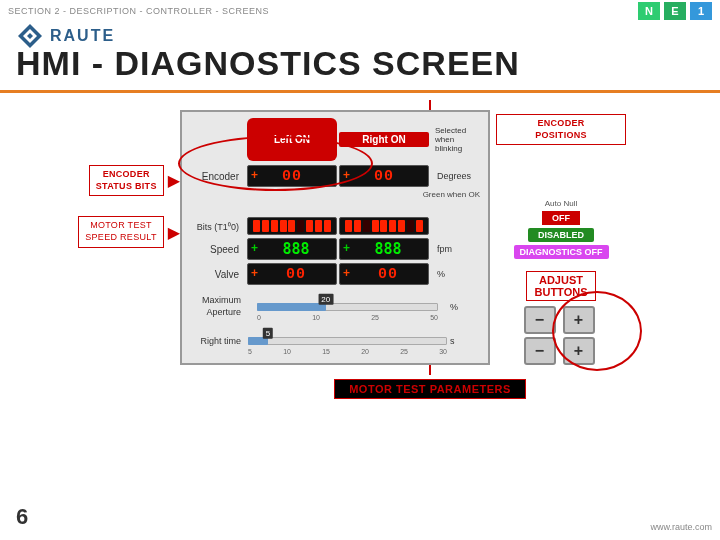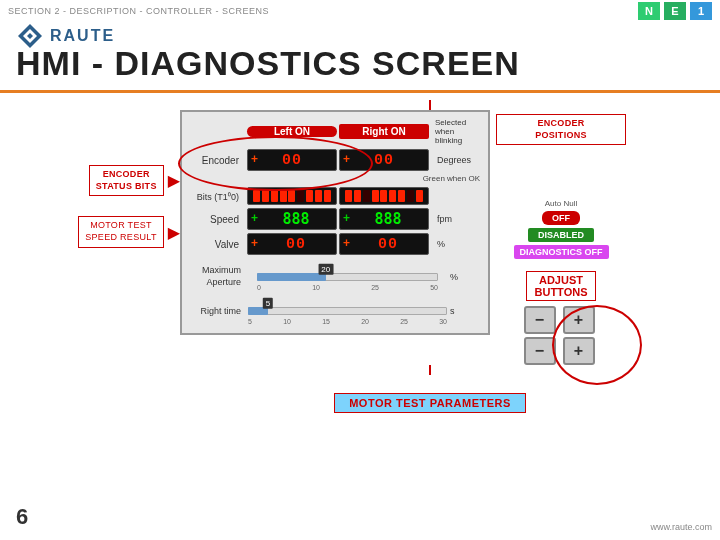--- a/index.html
+++ b/index.html
@@ -111,21 +111,21 @@
       grid-template-columns: 70px 1fr 1fr 1fr;
       align-items: center;
       margin-bottom: 4px;
       gap: 2px;
     }
     .col-header {
       font-size: 10px;
       font-weight: bold;
       text-align: center;
     }
-    .col-left { background: #cc0000; color: white; padding: 0 8px; border-radius: 6px; }
+    .col-left { background: #cc0000; color: white; padding: 16px 8px; border-radius: 6px; }
     .col-right { background: #cc0000; color: white; padding: 2px 8px; border-radius: 2px; }
     .col-info { font-size: 9px; color: #333; }
 
     
     .panel-row {
       display: grid;
       grid-template-columns: 70px 95px 95px 1fr;
       align-items: center;
       margin-bottom: 3px;
       gap: 2px;
@@ -200,21 +200,21 @@
       border-radius: 2px;
       height: 22px;
       display: flex;
       align-items: center;
       justify-content: center;
       padding: 0 4px;
       position: relative;
     }
 
     
-    .status-off { background: #cc0000; color: white; font-size: 9px; font-weight: bold; padding: 2px 10px; text-align: left; border-radius: 6px; }
+    .status-off { background: #cc0000; color: white; font-size: 9px; font-weight: bold; padding: 2px 10px; text-align: left; border-radius: 0; }
     .status-disabled { background: #228b22; color: white; font-size: 9px; font-weight: bold; padding: 2px 10px; text-align: center; border-radius: 2px; }
     .status-diag { background: #d946ef; color: white; font-size: 9px; font-weight: bold; padding: 2px 6px; text-align: center; border-radius: 2px; }
     .auto-null-label { font-size: 8px; color: #555; text-align: center; }
     .adj-btn {
       width: 32px;
       height: 28px;
       background: #ccc;
       border: 2px solid #888;
       border-radius: 3px;
       display: flex;
@@ -240,22 +240,22 @@
     }
 
     
     .motor-test-label {
       border: 1.5px solid #cc0000;
       padding: 3px 14px;
       font-size: 11px;
       font-weight: bold;
       color: #cc0000;
       letter-spacing: 0.5px;
-      background: #7dd3fc;
-      margin-top: 18px;
+      background: #000000;
+      margin-top: 4px;
     }
 
     
     .footer {
       position: absolute;
       bottom: 8px;
       right: 8px;
       font-size: 9px;
       color: #888;
     }
@@ -354,21 +354,21 @@
             <span class="seg-digit">00</span>
           </div>
 
           <div class="seg-display">
             <span class="plus-sign">+</span>
             <span class="seg-digit">00</span>
           </div>
           <div class="row-info">Degrees</div>
         </div>
 
-        <div style="display:grid; grid-template-columns: 55px 1fr; margin-bottom:4px;">
+        <div style="display:grid; grid-template-columns: 55px 1fr; margin-bottom:18px;">
           <div></div>
           <div style="font-size:8px; color:#444; padding-left:8px; grid-column:3/5;">Green when OK</div>
         </div>
 
         <div class="panel-row" style="grid-template-columns: 55px 90px 90px 1fr; align-items:center;">
           <div class="row-label" style="font-size:9px;">Bits (T1⁰0)</div>
           <div class="bits-display">
             <div class="bit-block on"></div>
               <div class="bit-block on"></div>
               <div class="bit-block on"></div>

